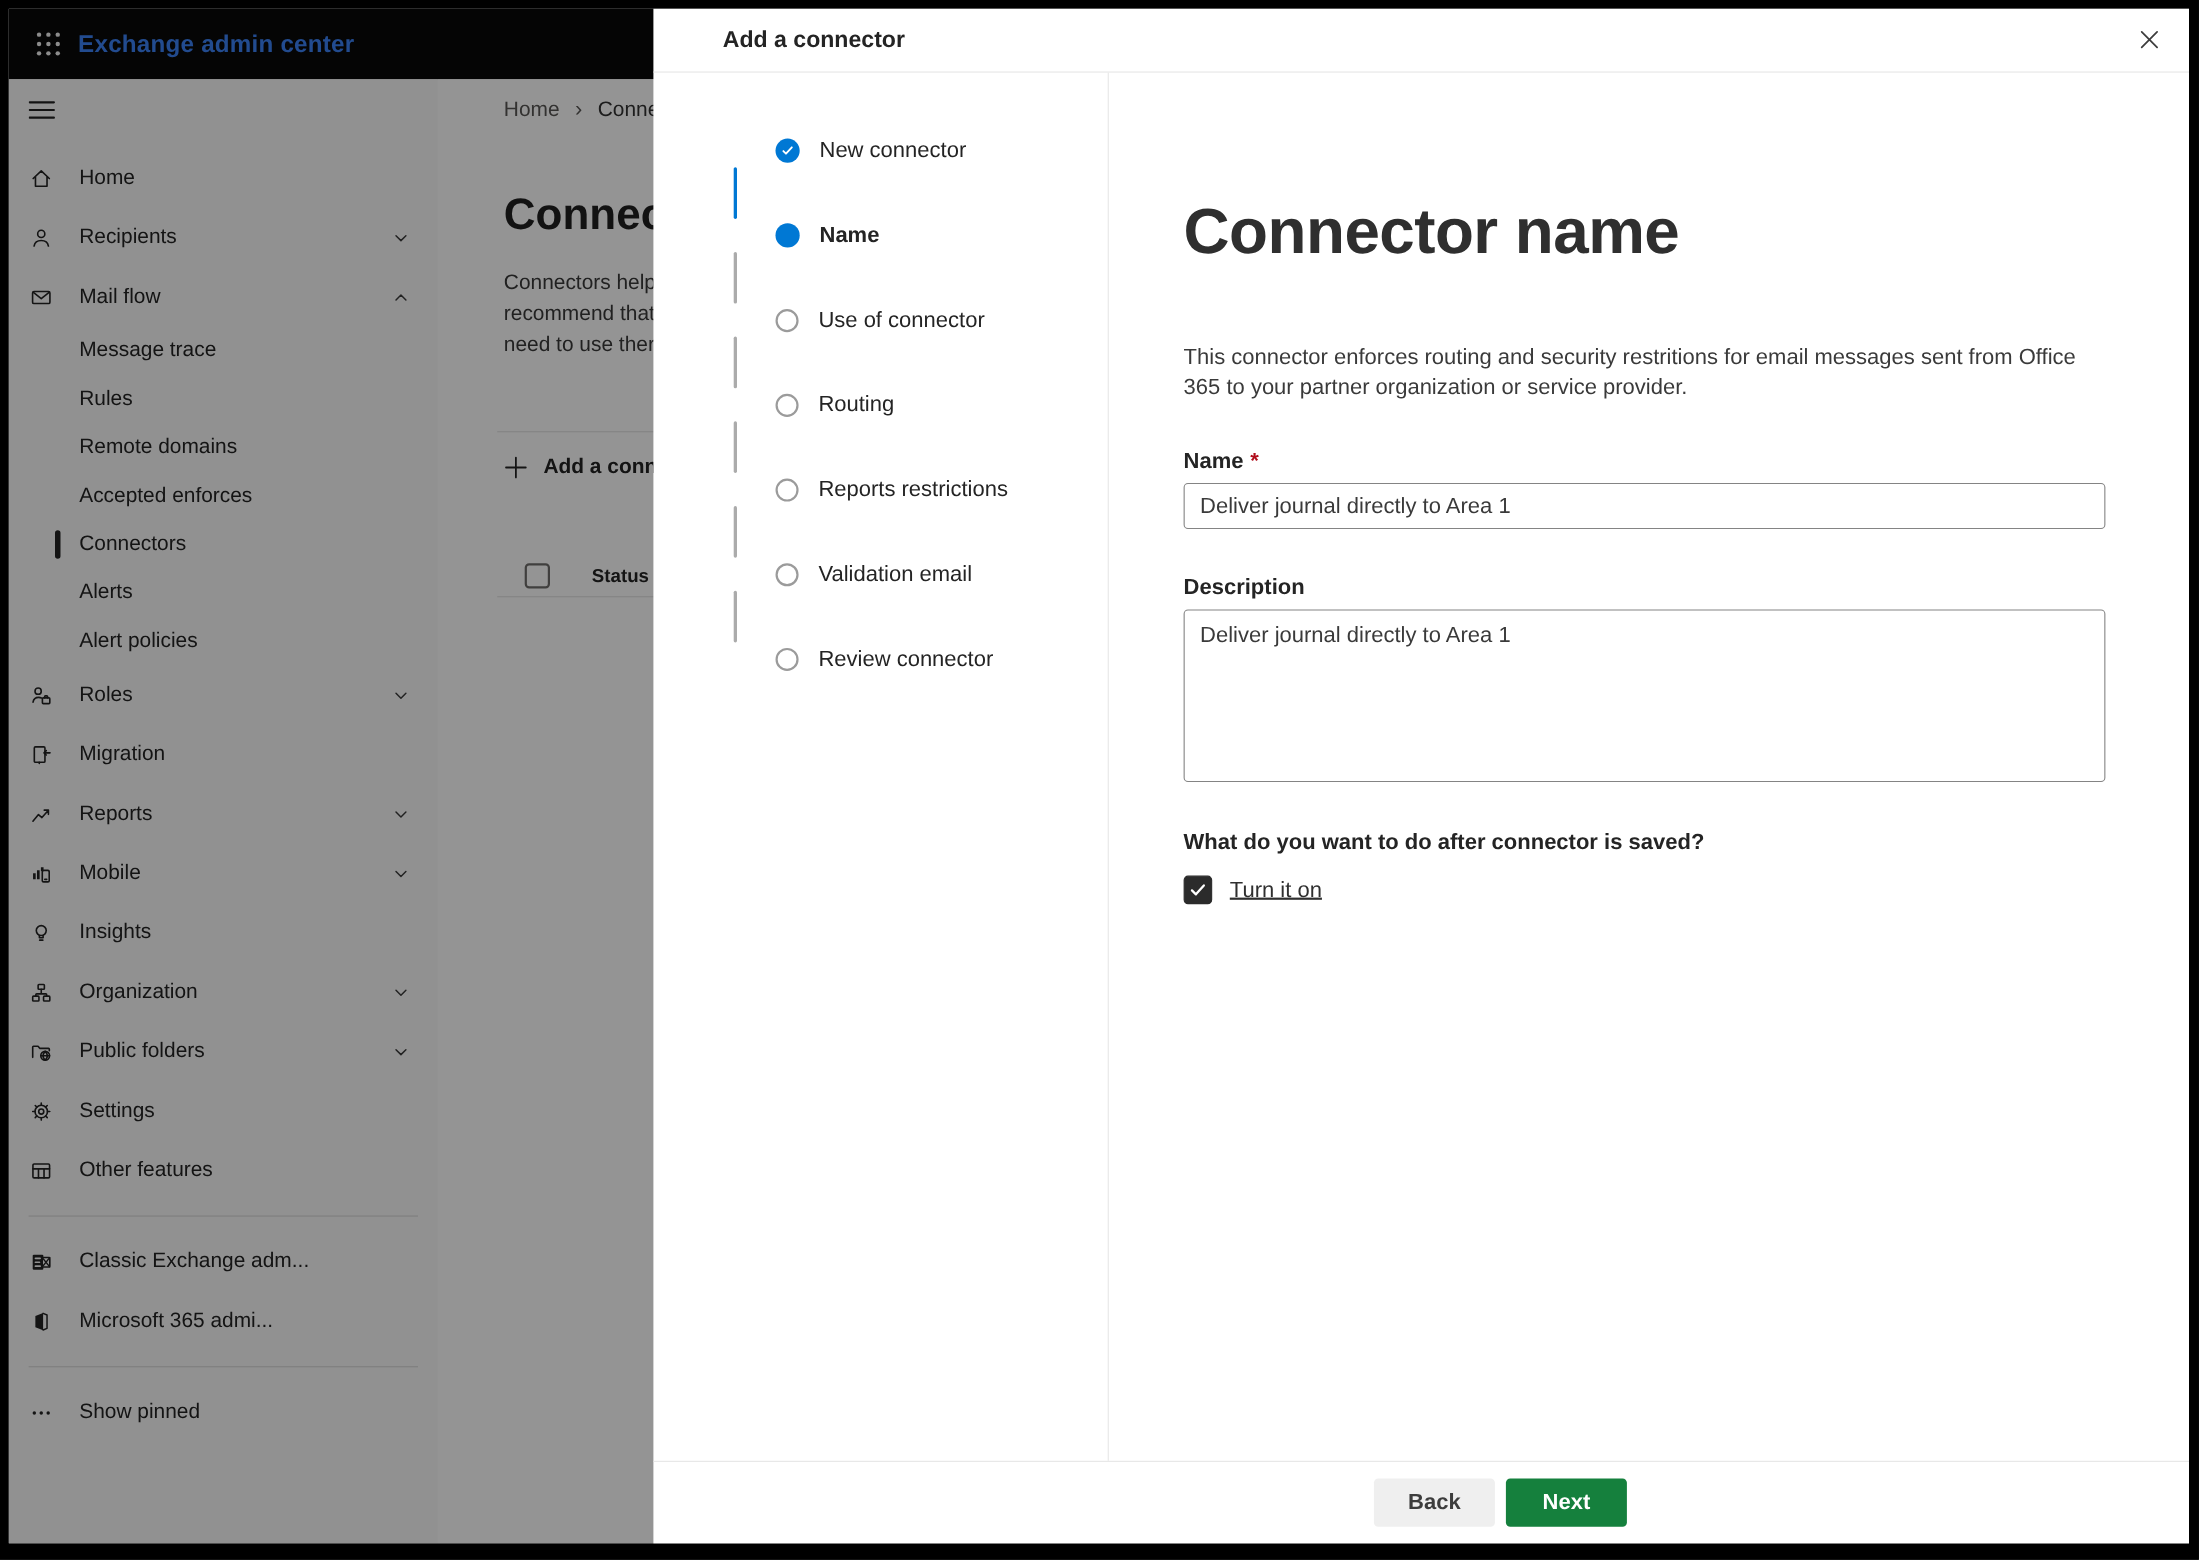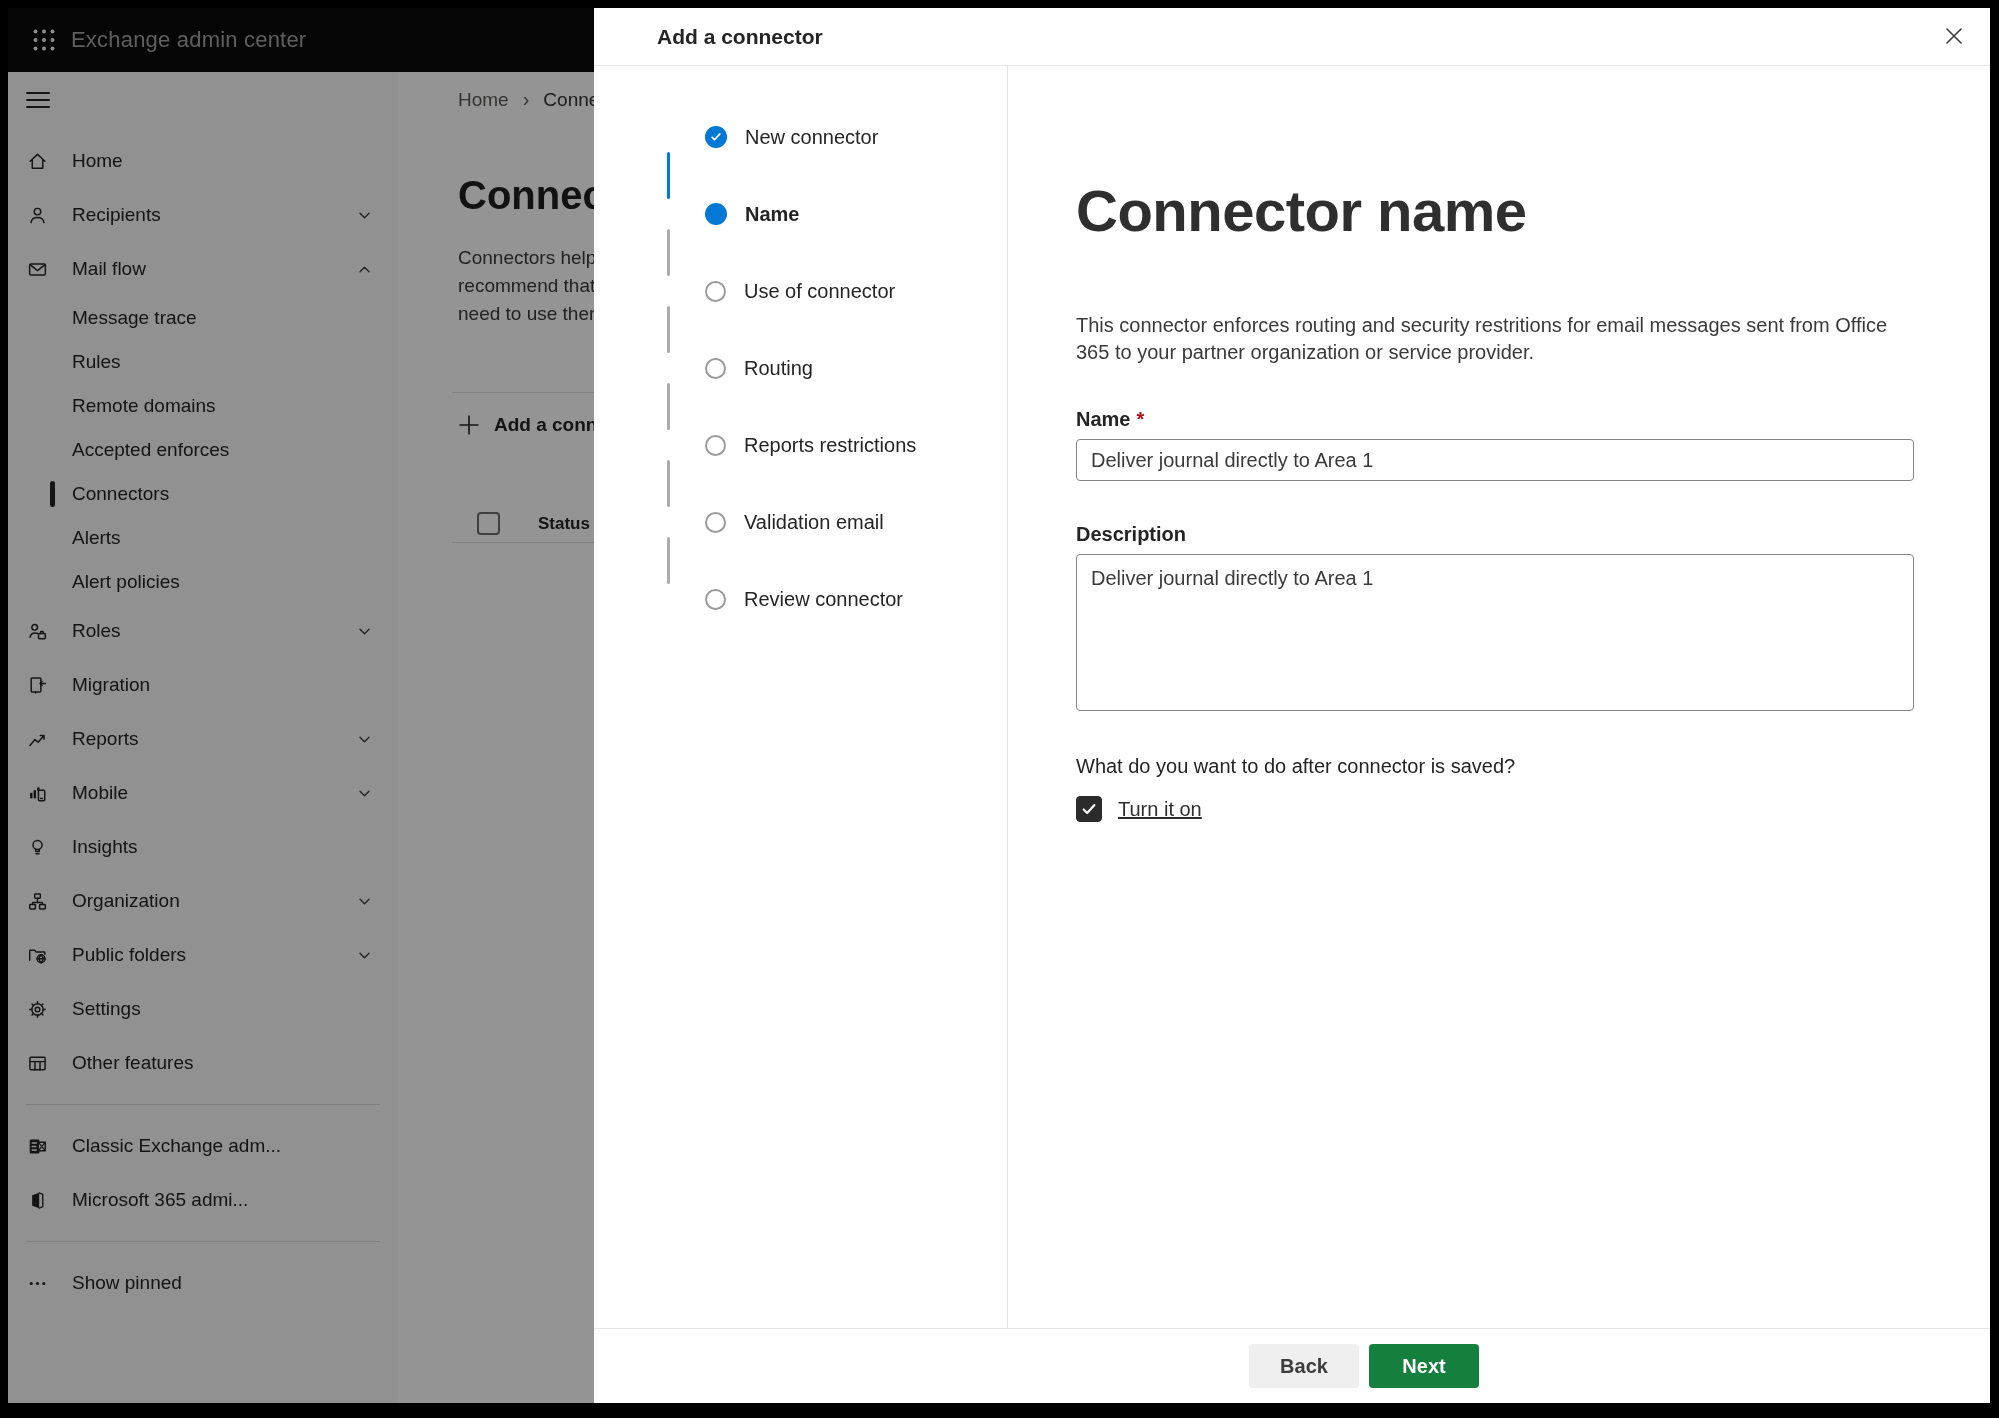--- a/index.html
+++ b/index.html
@@ -10,21 +10,21 @@
   }
   *{margin:0;padding:0;box-sizing:border-box;}
   html,body{width:1999px;height:1418px;overflow:hidden;}
   body{font-family:"Liberation Sans","DejaVu Sans",sans-serif;background:#000;position:relative;}
   .stage{position:absolute;inset:0;background:#000;}
   .app{position:absolute;left:8px;top:8px;right:9px;bottom:15px;background:#fff;overflow:hidden;}
 
   
   .topbar{position:absolute;left:0;top:0;right:0;height:64px;background:#0a0a0a;display:flex;align-items:center;}
   .waffle{width:26px;height:26px;margin-left:23px;cursor:pointer;}
-  .topbar-title{color:#a3a3a3;font-size:22px;margin-left:14px;letter-spacing:.2px;}
+  .topbar-title{color:#3b82f6;font-size:22px;margin-left:14px;letter-spacing:.2px;font-weight:bold;}
 
   
   .main-row{position:absolute;left:0;top:64px;right:0;bottom:0;display:flex;}
   .sidebar{width:390px;background:#fafafa;padding-top:18px;flex:none;position:relative;}
   .hamburger{margin-left:18px;width:24px;height:20px;cursor:pointer;}
   .nav-list{margin-top:20px;}
   .nav-item{display:flex;align-items:center;position:relative;cursor:pointer;color:var(--ink);}
   .nav-item.top{height:54px;padding-left:18px;}
   .nav-item.sub{height:44px;padding-left:64px;}
   .nav-item .nav-icon{width:22px;height:22px;color:var(--ink);flex:none;display:flex;align-items:center;justify-content:center;}
@@ -75,21 +75,21 @@
   
   .panel{flex:1;padding:112px 80px 0 68px;min-width:0;}
   .panel-heading{font-size:58px;line-height:66px;font-weight:700;letter-spacing:-.5px;color:#2f2f2f;}
   .panel-desc{margin-top:68px;max-width:840px;font-size:20px;line-height:27px;color:#3a3a3a;}
   .field-label{margin-top:42px;font-size:20px;font-weight:600;color:var(--ink);display:flex;align-items:baseline;}
   .req{color:#b10e1c;margin-left:6px;font-size:20px;}
   .text-input{margin-top:8px;width:838px;height:42px;border:1px solid #848484;border-radius:4px;
     font-family:"Liberation Sans","DejaVu Sans",sans-serif;font-size:20px;color:#3a3a3a;padding:0 14px;display:block;background:#fff;outline:none;}
   .textarea{margin-top:8px;width:838px;height:157px;border:1px solid #848484;border-radius:4px;resize:none;
     font-family:"Liberation Sans","DejaVu Sans",sans-serif;font-size:20px;color:#3a3a3a;padding:10px 14px;display:block;background:#fff;outline:none;line-height:26px;}
-  .question{margin-top:44px;font-size:20px;font-weight:400;color:var(--ink);}
+  .question{margin-top:44px;font-size:20px;font-weight:700;color:var(--ink);}
   .check-row{margin-top:18px;display:flex;align-items:center;cursor:pointer;}
   .dlg-checkbox{width:26px;height:26px;border-radius:4px;background:#2b2b2b;border:1px solid #2b2b2b;display:flex;align-items:center;justify-content:center;flex:none;}
   .check-row-label{margin-left:16px;font-size:20px;color:#2f2f2f;text-decoration:underline;}
 
   
   .dialog-footer{height:75px;flex:none;border-top:1px solid var(--line);display:flex;align-items:center;justify-content:center;gap:10px;}
   .btn{height:44px;min-width:110px;border:none;border-radius:4px;font-family:"Liberation Sans","DejaVu Sans",sans-serif;
     font-size:20px;font-weight:600;cursor:pointer;padding:0 22px;transform:translateX(72px);}
   .btn.secondary{background:#efefef;color:#3d3d3d;}
   .btn.primary{background:#15803d;color:#fff;}

